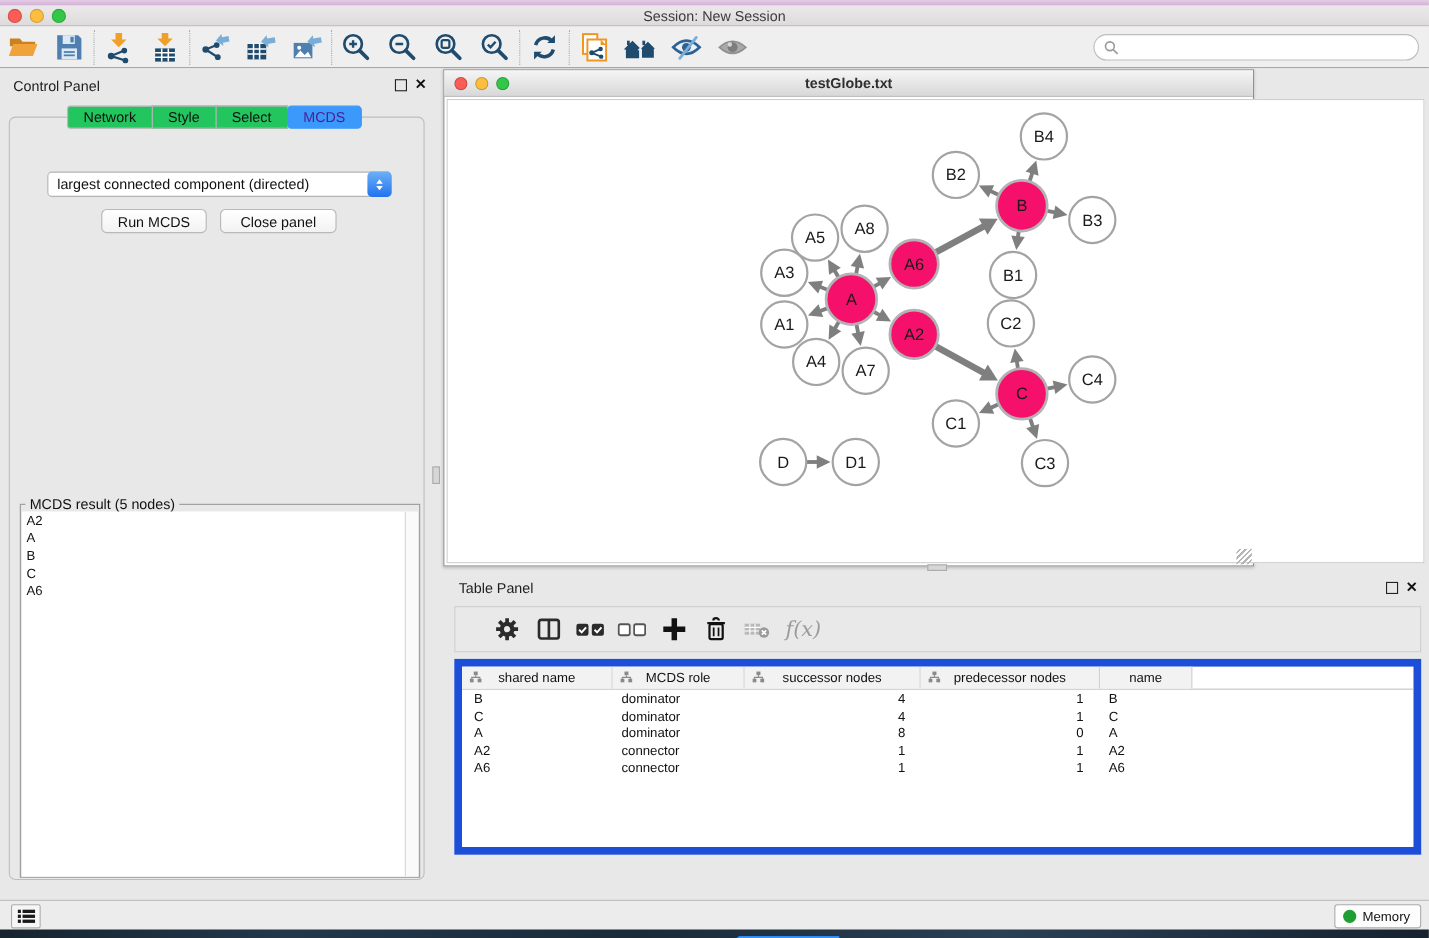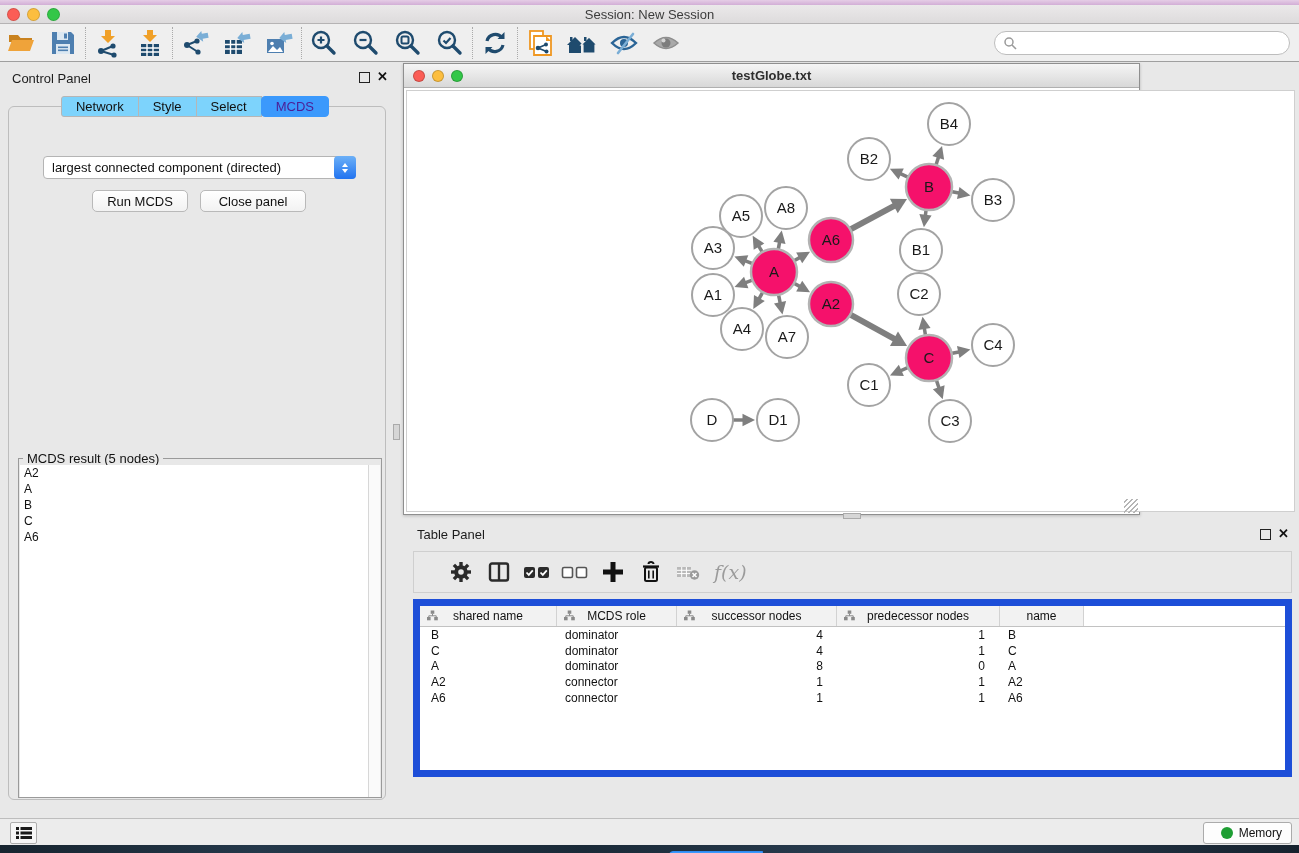--- a/index.html
+++ b/index.html
@@ -31,21 +31,21 @@
   .main { position:absolute; left:0; top:62px; width:1299px; height:756px; background:#e8e8e8; }
 
   
   .control-panel { position:absolute; left:0; top:0; width:391px; height:756px; }
   .cp-head { position:absolute; left:12px; top:9px; font-size:13px; color:#1c1c1c; }
   .panel-float { position:absolute; top:10px; width:11px; height:11px; border:1.5px solid #222; }
   .panel-close { position:absolute; top:7px; font-size:13px; font-weight:bold; color:#111; }
   .cp-float { left:359px; } .cp-close { left:377px; }
   .cp-outline { position:absolute; left:8px; top:44px; width:378px; height:694px; border:1px solid #bdbdbd; border-radius:6px; }
   .cp-tabs { position:absolute; left:0; top:34px; width:391px; display:flex; justify-content:center; }
-  .cp-tab { height:21px; padding:0 14px; background:#7dd3fc; border:1px solid #b6b6b6; margin-left:-1px;
+  .cp-tab { height:21px; padding:0 14px; background:#22c55e; border:1px solid #b6b6b6; margin-left:-1px;
     font-size:13px; color:#111; display:flex; align-items:center; position:relative; }
   .cp-tab:first-child { border-radius:3px 0 0 3px; }
   .cp-tab.active { background:#3b99fc; border-color:#3b99fc; color:#4c1d95; border-radius:4px; z-index:2; }
   .cp-opt-label { position:absolute; left:0; top:73px; width:391px; text-align:center; font-size:13px; color:#111; }
   .cp-select { position:absolute; left:43px; top:94px; width:313px; height:23px; background:#fff;
     border:1px solid #b4b4b4; border-radius:4px; display:flex; align-items:center; cursor:default; }
   .cp-select .val { flex:1; font-size:13px; color:#111; padding-left:8px; white-space:nowrap; }
   .cp-select .stepper { width:22px; height:23px; margin-right:-1px; border-radius:4px;
     background:linear-gradient(#6cb0f7,#2173f0); display:flex; flex-direction:column; align-items:center; justify-content:center; gap:2px; }
   .tri-up { width:0; height:0; border-left:3.5px solid transparent; border-right:3.5px solid transparent; border-bottom:4.5px solid #fff; }
@@ -99,21 +99,21 @@
   .tp-tab { height:22px; padding:0 13px; background:#fff; border:1px solid #b6b6b6; margin-left:-1px;
     font-size:13px; color:#111; display:flex; align-items:center; }
   .tp-tab:first-child { border-radius:4px 0 0 4px; }
   .tp-tab:last-child { border-radius:0 4px 4px 0; }
   .tp-tab.active { background:#3b99fc; border-color:#2f8bf2; color:#fff; z-index:2; }
 
   
   .statusbar { position:absolute; left:0; top:818px; width:1299px; height:27px; background:#ececec; border-top:1px solid #bdbdbd; }
   .sb-listbtn { position:absolute; left:10px; top:3px; width:27px; height:22px; background:#f6f6f6;
     border:1px solid #adadad; border-radius:2px; display:flex; align-items:center; justify-content:center; }
-  .memory-btn { position:absolute; right:7px; top:3px; height:22px; padding:0 9px 0 17px; background:#fdfdfd;
+  .memory-btn { position:absolute; right:7px; top:3px; height:22px; padding:0 9px 0 7px; background:#fdfdfd;
     border:1px solid #ababab; border-radius:3px; display:flex; align-items:center; gap:6px; font-size:12px; color:#111; }
   .mem-dot { width:12px; height:12px; border-radius:50%; }
 </style>
 </head>
 <body>
 
 <div class="top-strip"></div>
 
 <div class="titlebar">
   <div class="lights">

